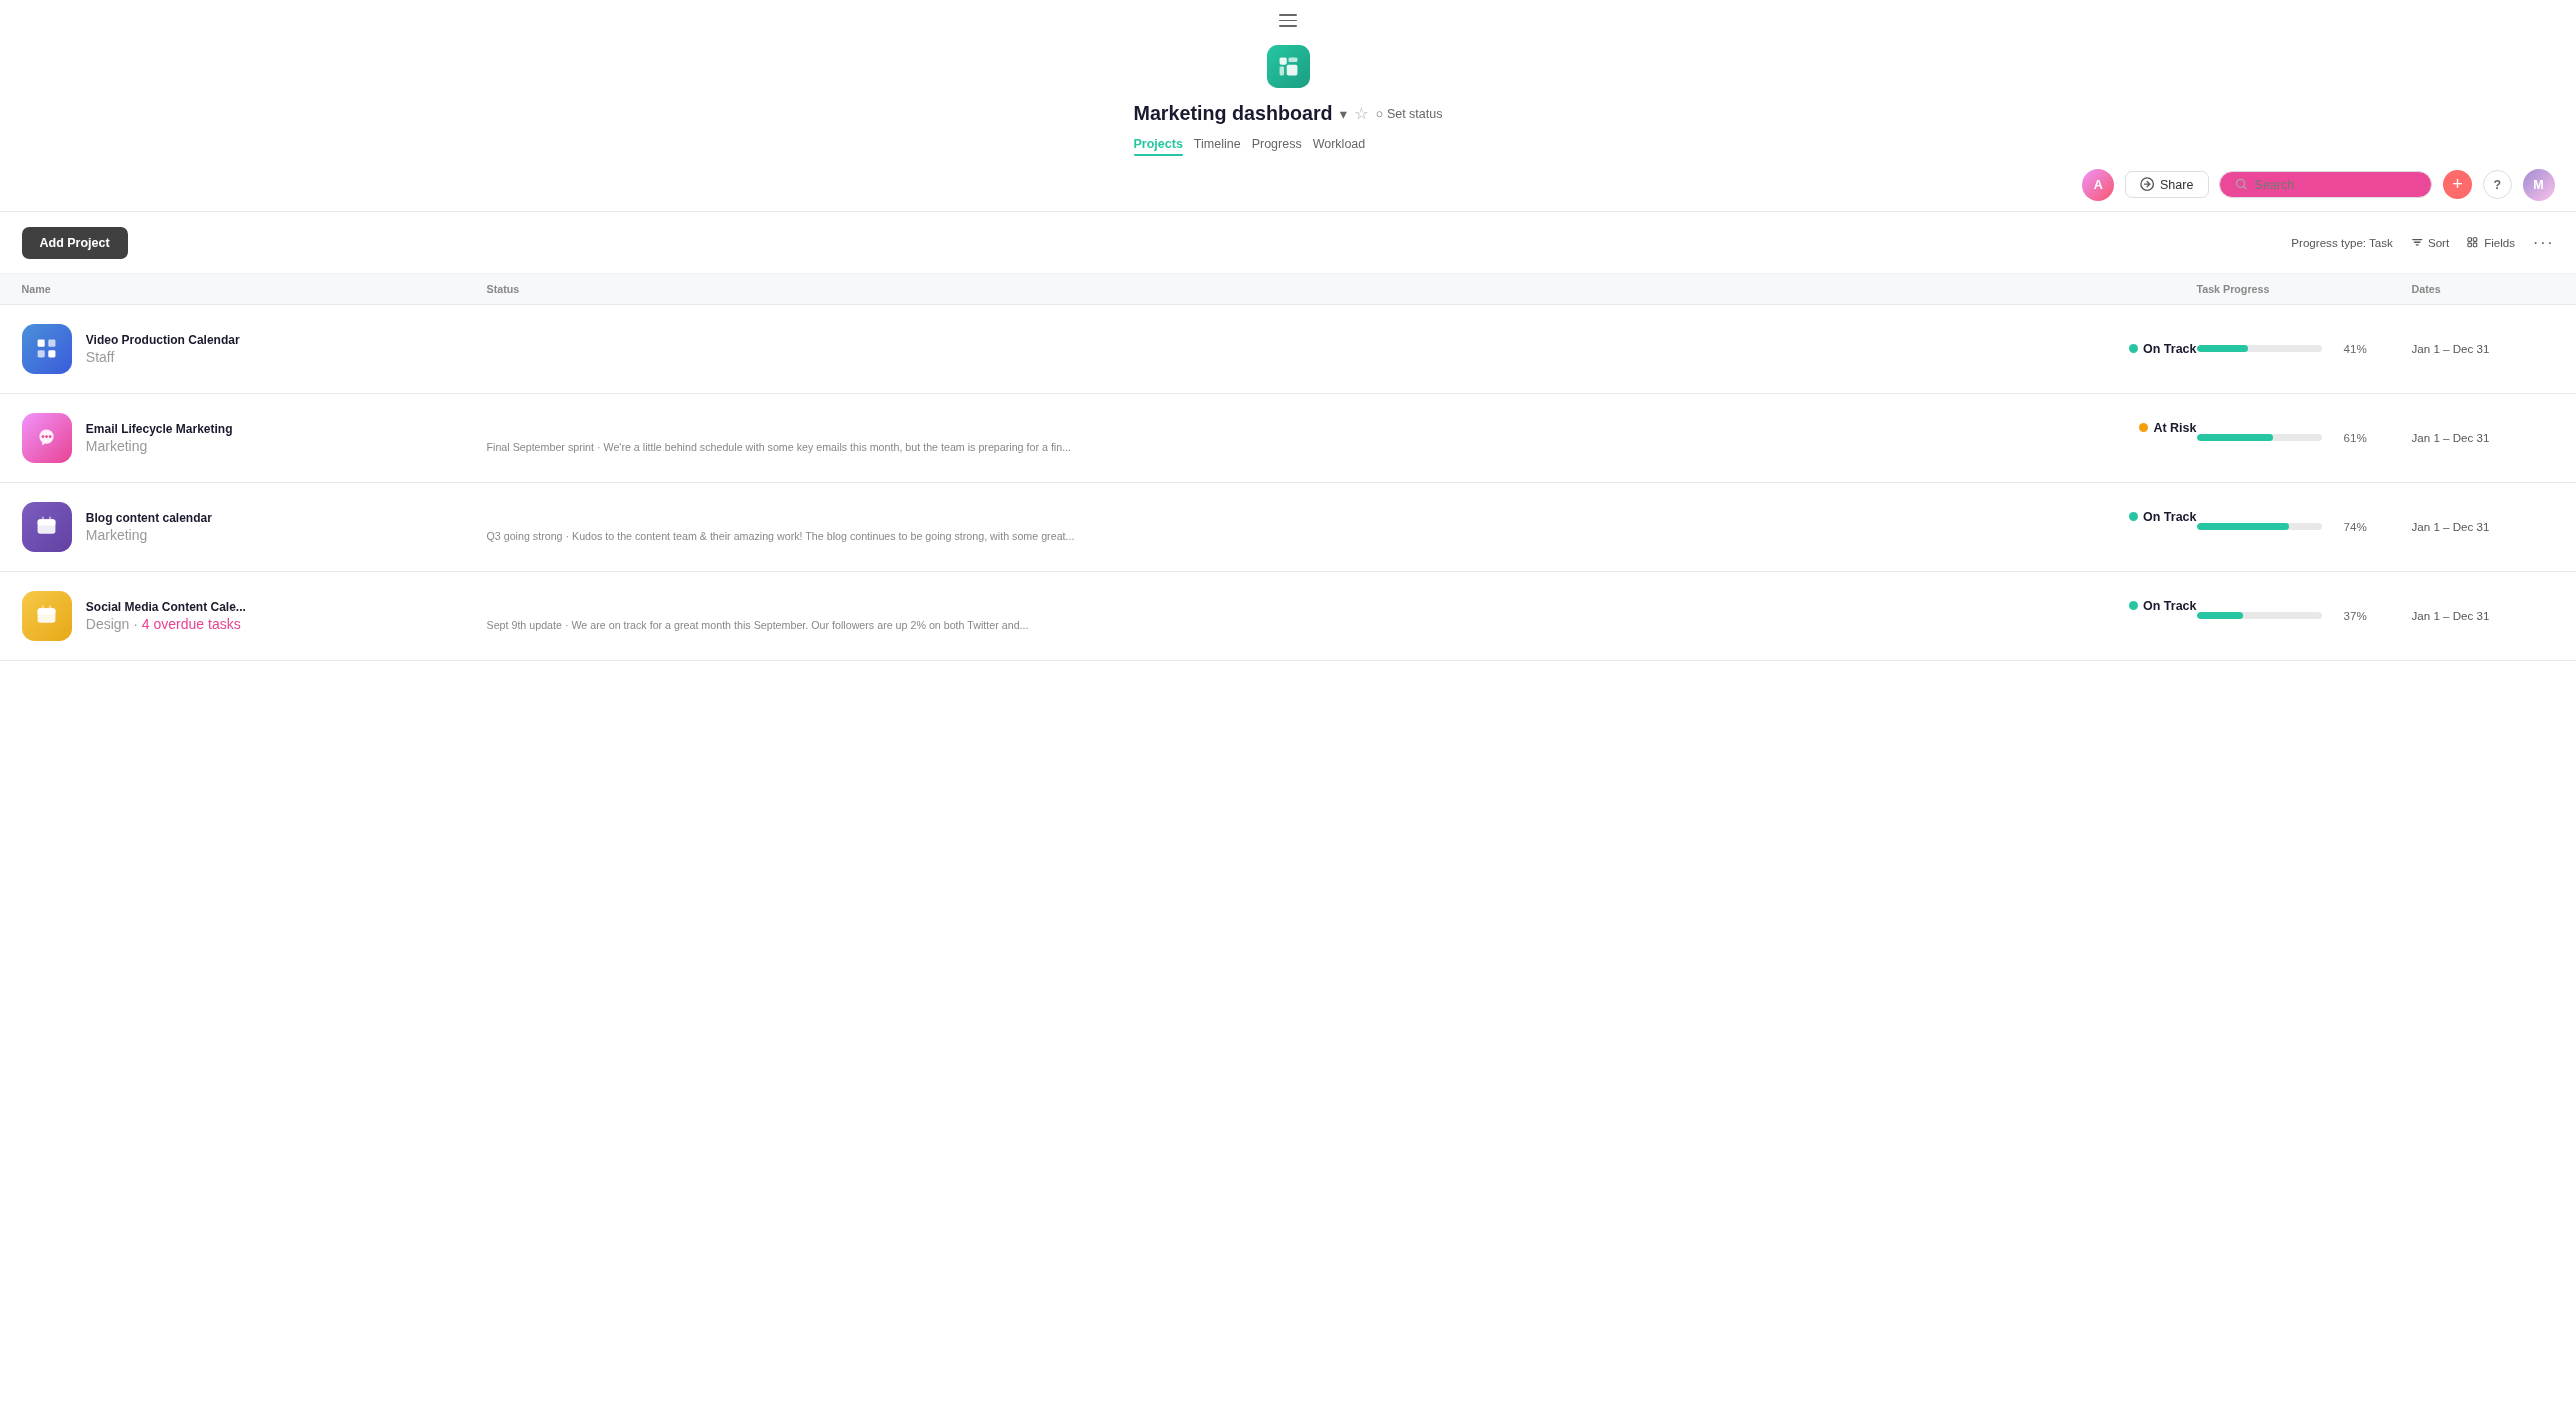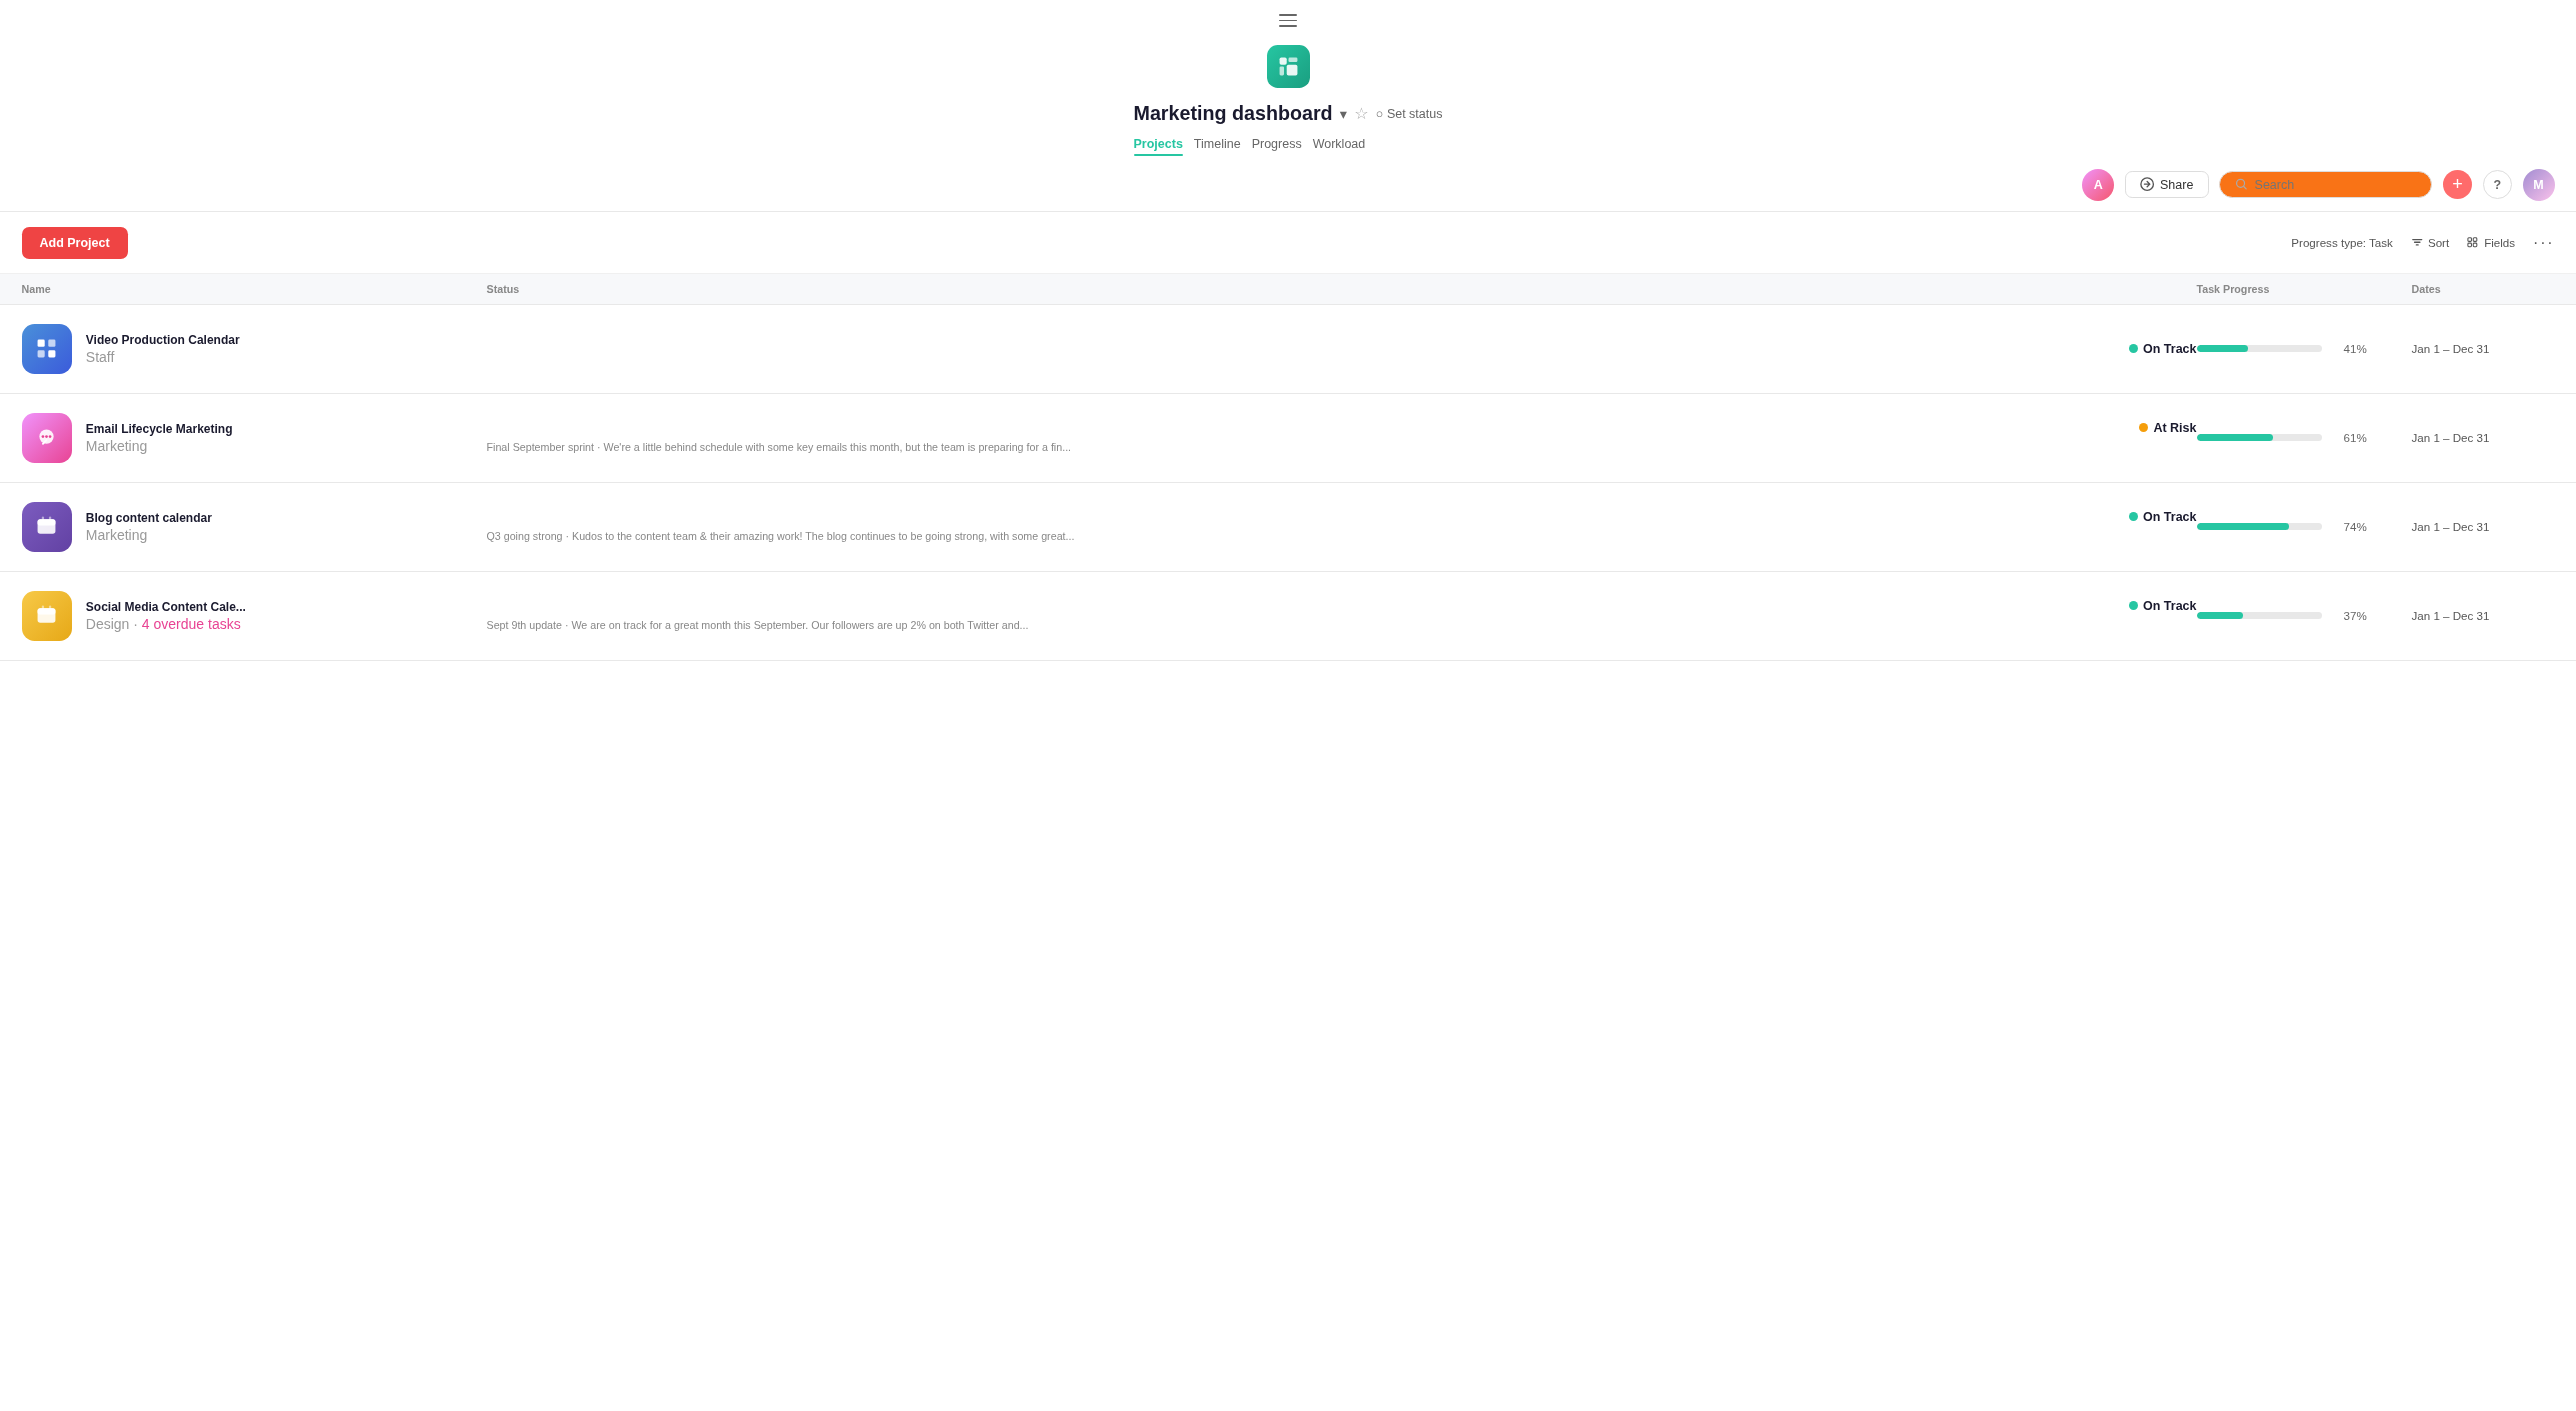--- a/index.html
+++ b/index.html
@@ -61,21 +61,21 @@
     }
     .share-btn {
       display: flex; align-items: center; gap: 5.4px;
       border: 1.3px solid #ddd; border-radius: 7.2px;
       padding: 5.4px 14.3px; background: #fff; cursor: pointer;
       font-size: 12.5px; color: #333; font-weight: 500;
     }
     .search-box {
       display: flex; align-items: center; gap: 7.2px;
       border: 1.3px solid #ddd; border-radius: 19.7px;
-      padding: 5.4px 14.3px; background: #f97316; min-width: 161px;
+      padding: 5.4px 14.3px; background: #ec4899; min-width: 161px;
     }
     .search-box input {
       border: none; outline: none; font-size: 12.5px; color: #333;
       background: transparent; width: 100%;
     }
     .add-btn {
       width: 29px; height: 29px; border-radius: 50%;
       background: #ff6b6b; border: none; cursor: pointer;
       display: flex; align-items: center; justify-content: center;
       color: white; font-size: 18px; font-weight: 300;
@@ -86,21 +86,21 @@
       display: flex; align-items: center; justify-content: center;
       color: #666; font-size: 12.5px; font-weight: 600;
     }
 
     
     .toolbar {
       display: flex; align-items: center; padding: 14.3px 21.5px;
       border-bottom: 0.9px solid #f0f0f0;
     }
     .add-project-btn {
-      background: #ef4444; color: white; border: none;
+      background: #404040; color: white; border: none;
       border-radius: 7.2px; padding: 9px 18px;
       font-size: 12.5px; font-weight: 600; cursor: pointer;
     }
     .toolbar-right { margin-left: auto; display: flex; align-items: center; gap: 18px; }
     .progress-type { font-size: 11.6px; color: #555; }
     .sort-btn, .fields-btn {
       display: flex; align-items: center; gap: 4.5px;
       background: none; border: none; cursor: pointer;
       font-size: 11.6px; color: #555; font-weight: 500;
     }

